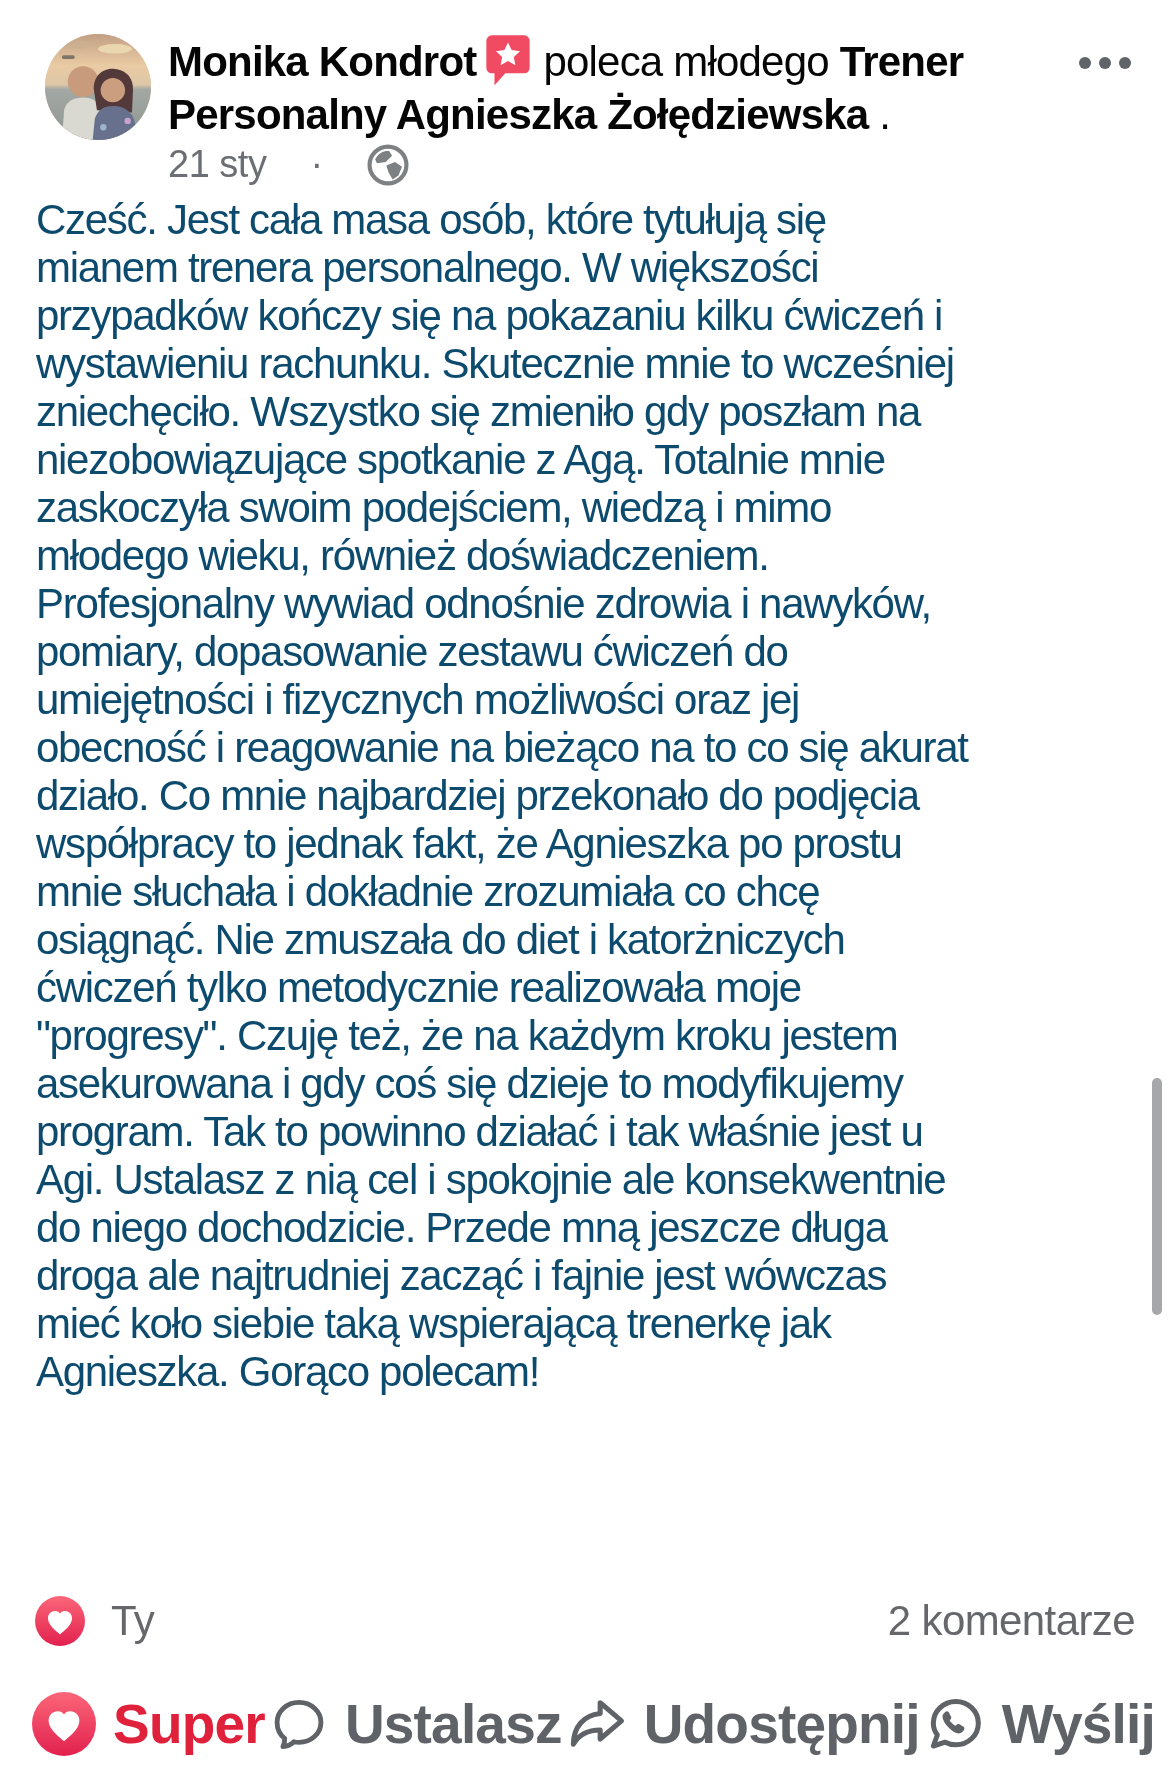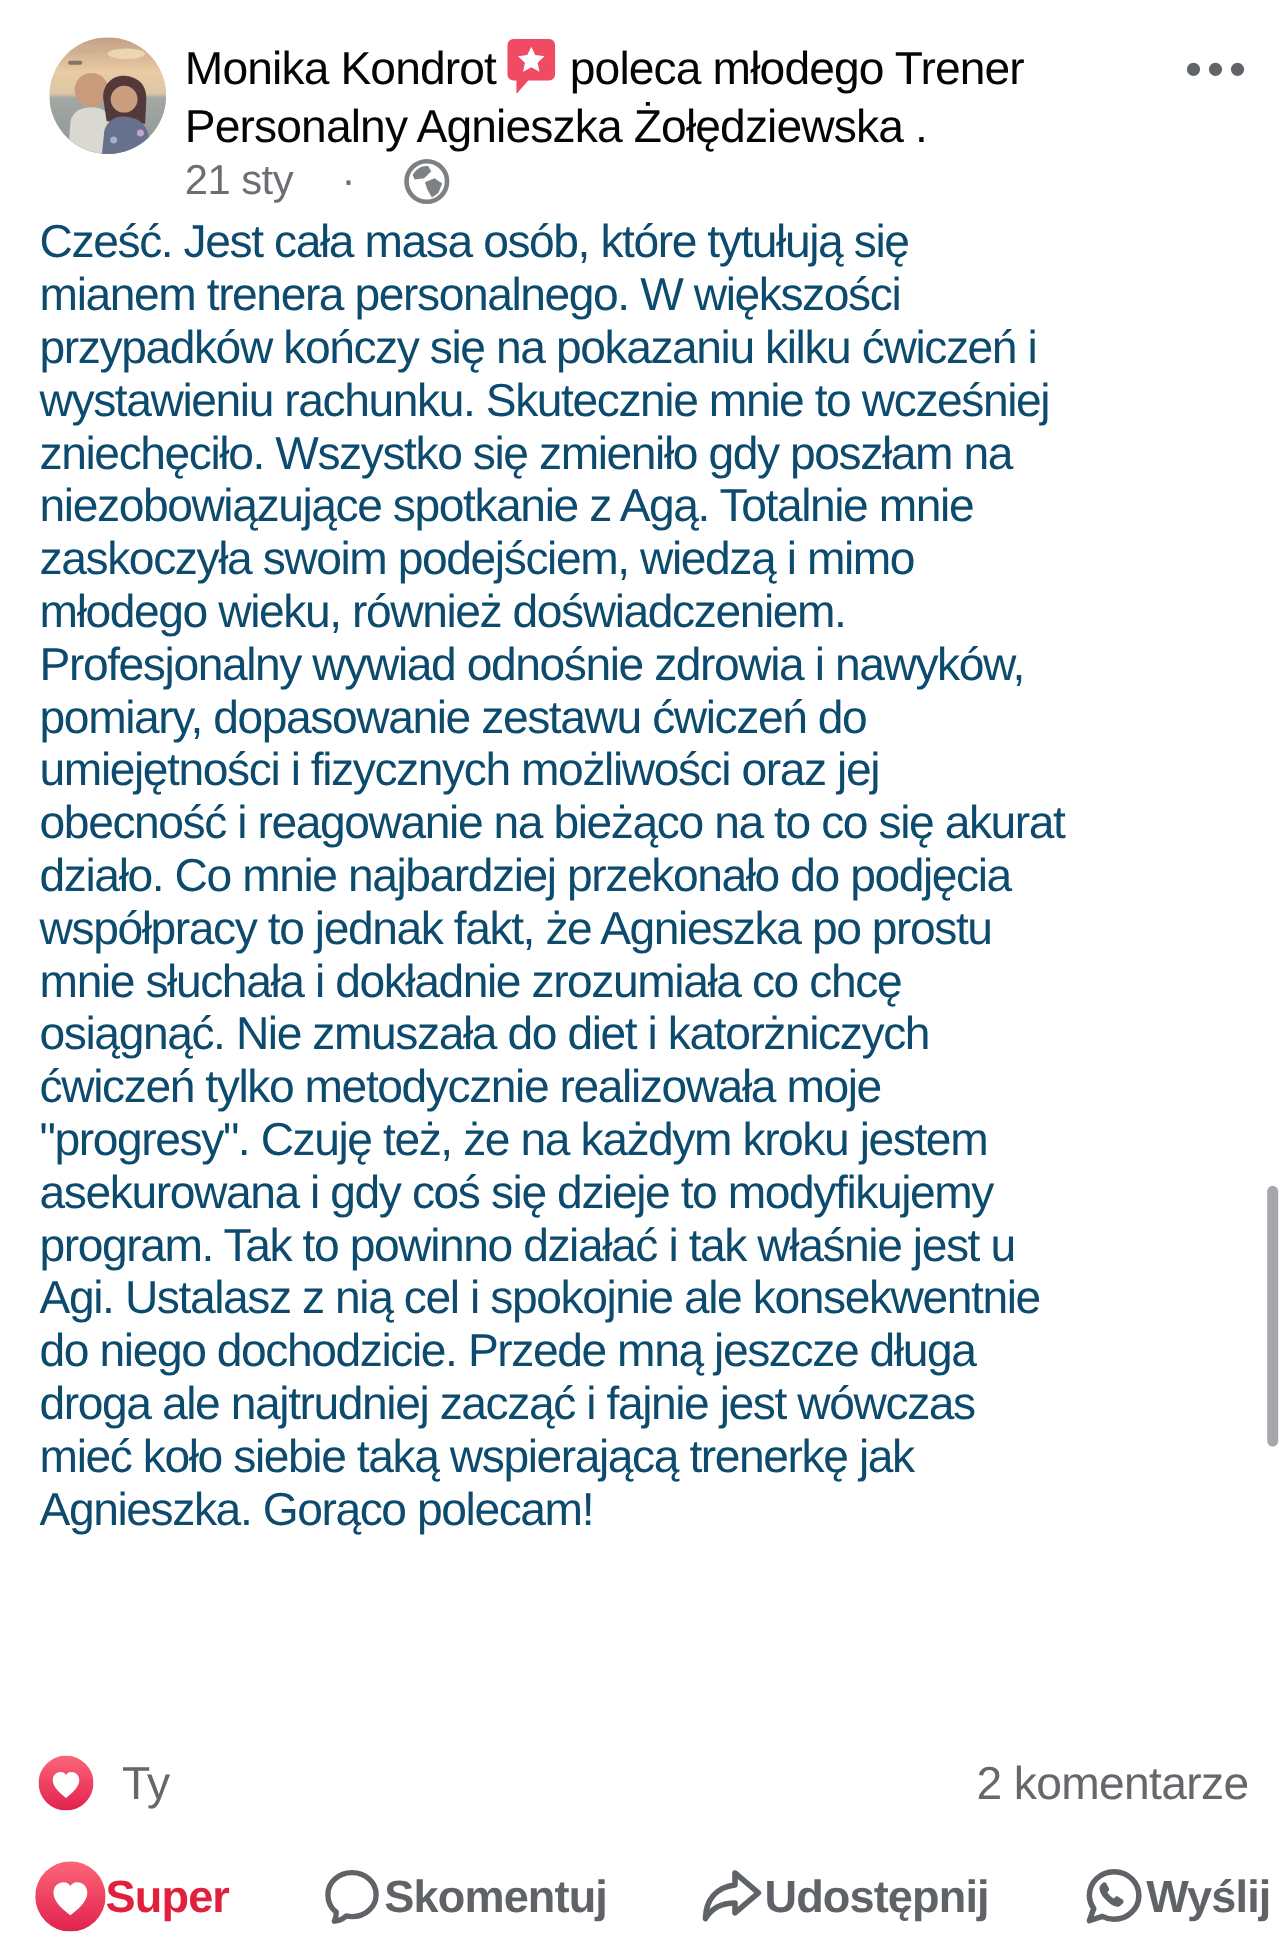--- a/index.html
+++ b/index.html
@@ -16,21 +16,21 @@
   
   .header { display: flex; padding: 34px 150px 0 45px; }
   .avatar {
     width: 106px; height: 106px; border-radius: 50%;
     overflow: hidden; flex-shrink: 0; margin-right: 17px;
     background: #d9c0a0;
   }
   .avatar svg { display: block; width: 100%; height: 100%; }
   .header-main { flex: 1; min-width: 0; }
   .header-text { font-size: 42px; line-height: 53px; letter-spacing: -0.8px; }
-  .author-name, .page-name { font-weight: 400; cursor: pointer; text-align: right; }
+  .author-name, .page-name { font-weight: 700; cursor: pointer; text-align: right; }
   .badge { display: inline-block; width: 46px; height: 50px; vertical-align: -9px; margin: 0 12px 0 9px; }
   .page-suffix { font-weight: 400; }
   .date-row {
     margin-top: 2px; display: flex; align-items: center;
     color: #6B6E72; font-size: 38px; letter-spacing: -0.5px; gap: 32px;
   }
   .dot-sep { margin: 0 12px; }
   .globe { width: 42px; height: 42px; }
   .menu-dots { position: absolute; top: 56px; right: 38px; width: 54px; height: 14px; cursor: pointer; }
   .menu-dots svg { display: block; width: 100%; height: 100%; }
@@ -55,22 +55,22 @@
   .reaction-badge { width: 50px; height: 50px; }
   .reaction-badge svg { display: block; width: 100%; height: 100%; }
   .summary-right { margin-left: auto; cursor: pointer; }
 
   
   .actions-row {
     margin: 46px 15px 0 32px;
     display: flex; align-items: center; justify-content: space-between;
   }
   .action-btn {
-    display: flex; align-items: center; 
-    font-size: 41px; font-weight: 700; letter-spacing: -0.8px;
+    display: flex; align-items: center; gap: 17px;
+    font-size: 55px; font-weight: 700; letter-spacing: -0.8px;
     color: #5F6266; cursor: pointer; background: none; border: none; padding: 0;
     font-family: inherit;
   }
   .action-btn.active { color: #E0213C; }
   .icon-wrap { display: block; }
   .icon-wrap svg { display: block; }
 
   
   .scrollbar-thumb {
     position: absolute; right: 8px; top: 1078px;
@@ -204,21 +204,21 @@
       </span>
       <span>Super</span>
     </button>
 
     <button class="action-btn">
       <span class="icon-wrap">
         <svg viewBox="0 0 36 36" width="58" height="58" fill="none" stroke="#5F6266" stroke-width="3" stroke-linejoin="round">
           <path d="M18 4.6 C25.6 4.6 31.6 10.1 31.6 17 C31.6 23.9 25.6 29.4 18 29.4 C16.9 29.4 15.8 29.3 14.8 29 C13.2 30.6 10.8 31.8 8 32 C9 30.2 9.2 28.3 9.1 26.9 C6.2 24.6 4.4 21.1 4.4 17 C4.4 10.1 10.4 4.6 18 4.6 Z"></path>
         </svg>
       </span>
-      <span>Skomentuj</span>
+      <span>Ustalasz</span>
     </button>
 
     <button class="action-btn">
       <span class="icon-wrap">
         <svg viewBox="0 0 38 34" width="60" height="58" fill="none" stroke="#5F6266" stroke-width="3.2" stroke-linejoin="round" stroke-linecap="round">
           <path d="M21 3.5 L34.5 15 L21 26.5 V20.8 C12.5 20.8 7.5 23.8 4 29.8 C4.2 18.6 10.5 11.6 21 10.4 Z"></path>
         </svg>
       </span>
       <span>Udostępnij</span>
     </button>

